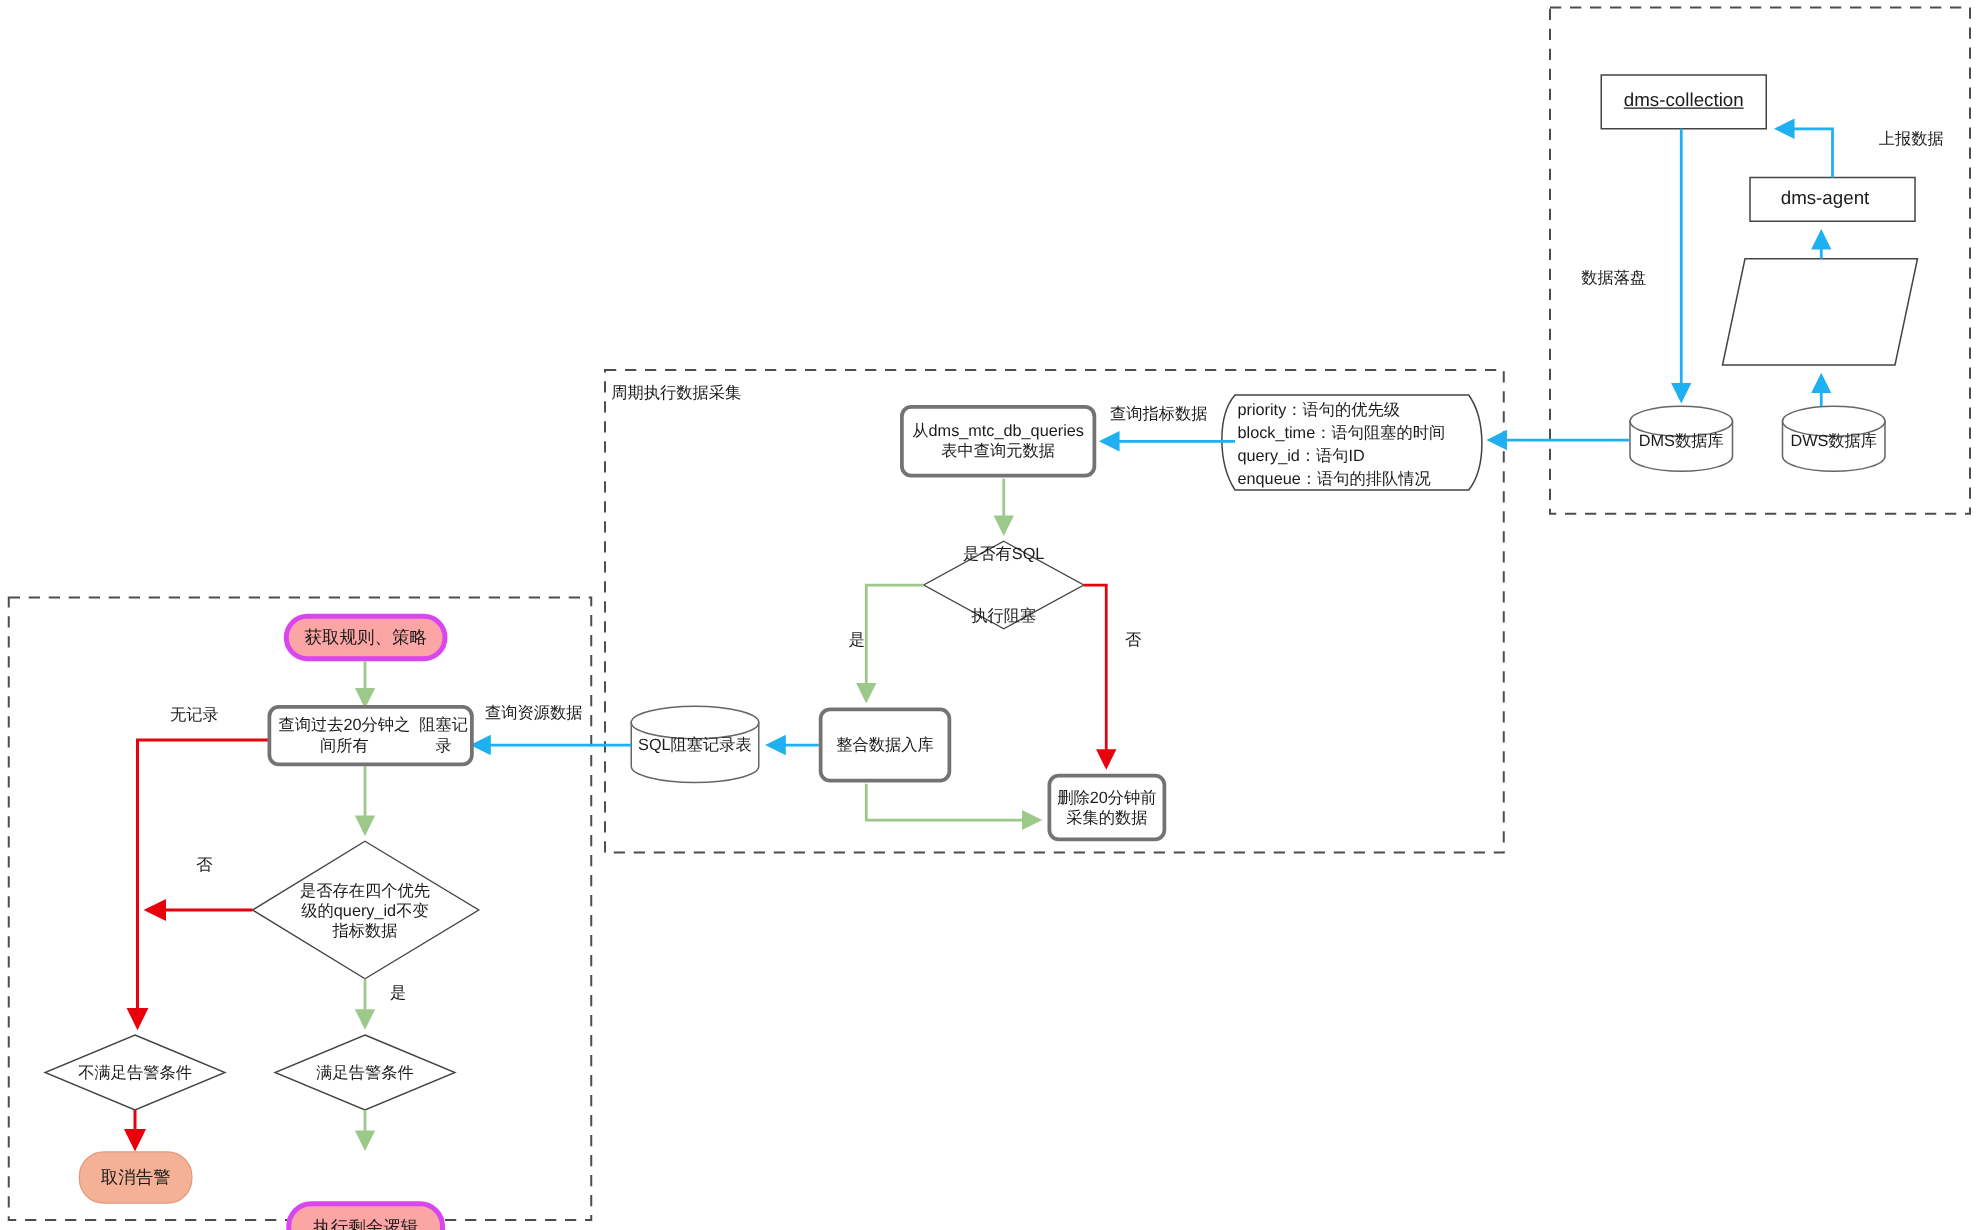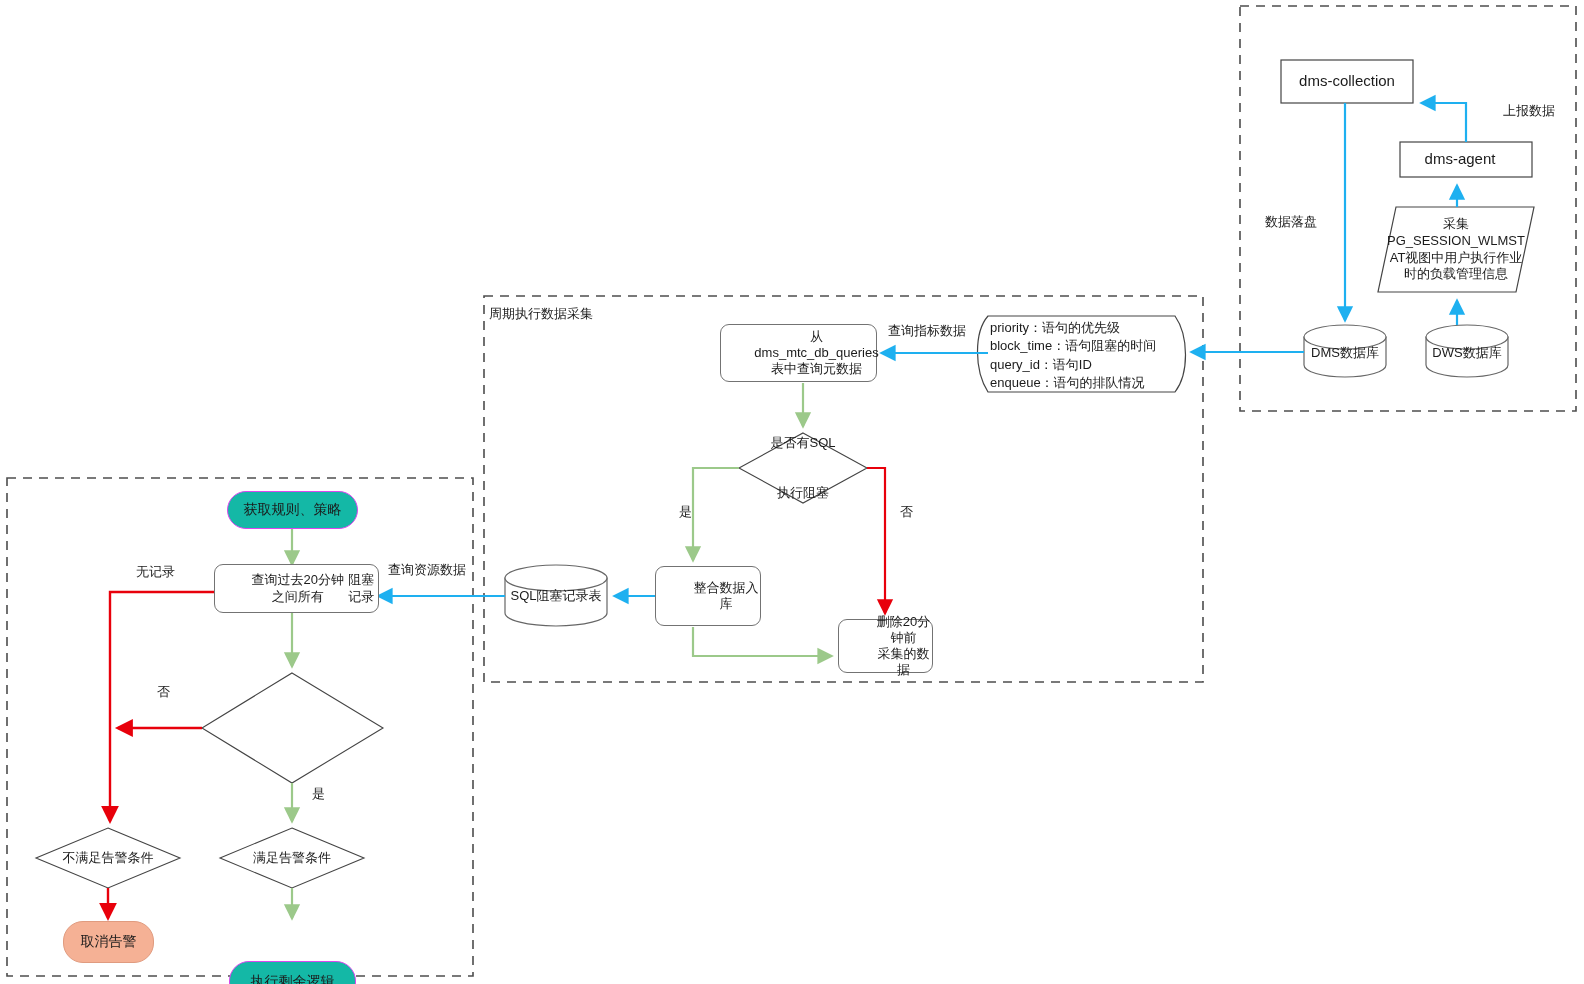--- a/index.html
+++ b/index.html
@@ -1,21 +1,21 @@
 <!DOCTYPE html>
 <html><head>
 <meta charset="utf-8">
 <style>
   html,body{margin:0;padding:0;background:#ffffff;}
   body{width:1584px;height:984px;font-family:"Liberation Sans","DejaVu Sans",sans-serif;}
   #stage{position:relative;width:1584px;height:984px;overflow:hidden;background:#fff;}
   svg.layer{position:absolute;left:0;top:0;width:1584px;height:984px;}
   .node{position:absolute;box-sizing:border-box;display:flex;align-items:center;justify-content:center;text-align:center;color:#1b1b1b;line-height:1.25;}
-  .rrect{border:1px solid #737373;background:#fff;border-radius:9px;padding-left:36px;}
-  .pill{border:1px solid #d946ef;border-radius:20px;background:#14b8a6;}
+  .rrect{border:3px solid #737373;background:#fff;border-radius:9px;}
+  .pill{border:4px solid #d946ef;border-radius:20px;background:#fca5a5;}
   .pill-red{border:1px solid #e09b7f;border-radius:20px;background:#f5b195;}
   .lbl{position:absolute;color:#1b1b1b;white-space:nowrap;}
   .panel-title{position:absolute;color:#1b1b1b;white-space:nowrap;}
   .diamond-text{position:absolute;display:flex;align-items:center;justify-content:center;text-align:center;color:#1b1b1b;line-height:1.22;pointer-events:none;}
   .cyl-text{position:absolute;display:flex;align-items:center;justify-content:center;text-align:center;color:#1b1b1b;}
   .para-text{position:absolute;display:flex;align-items:center;justify-content:center;text-align:center;color:#1b1b1b;line-height:1.3;}
   .doc-text{position:absolute;color:#1b1b1b;line-height:1.42;}
   .f13{font-size:13px;}
   .f14{font-size:14px;}
   .f15{font-size:15px;}
@@ -89,31 +89,25 @@
     <path d="M292,613 L292,666" fill="none" stroke="#9cc98a" stroke-width="2.2" marker-end="url(#ah-green)"></path>
     <path d="M215,592 L110,592 L110,821" fill="none" stroke="#e8000b" stroke-width="2.4" marker-end="url(#ah-red)"></path>
     <path d="M202,728 L118,728" fill="none" stroke="#e8000b" stroke-width="2.4" marker-end="url(#ah-red)"></path>
     <path d="M292,783 L292,821" fill="none" stroke="#9cc98a" stroke-width="2.2" marker-end="url(#ah-green)"></path>
     <path d="M108,888 L108,918" fill="none" stroke="#e8000b" stroke-width="2.4" marker-end="url(#ah-red)"></path>
     <path d="M292,888 L292,918" fill="none" stroke="#9cc98a" stroke-width="2.2" marker-end="url(#ah-green)"></path>
   </svg>
 
   <div class="panel-title f13" style="left:489px;top:305px;">周期执行数据采集</div>
 
-  <div class="node f15" style="left:1281px;top:60px;width:132px;height:43px;border:none;">
+  <div class="node f15" style="left:1281px;top:60px;width:132px;height:43px;border:none;text-decoration:underline;">
     <span>dms-collection</span>
   </div>
   <div class="node f15" style="left:1400px;top:142px;width:120px;height:35px;border:none;">
     <span>dms-agent</span>
-  </div>
-  <div class="para-text f13" style="left:1378px;top:207px;width:156px;height:85px;flex-direction:column;">
-    <span>采集</span>
-    <span>PG_SESSION_WLMST</span>
-    <span>AT视图中用户执行作业</span>
-    <span>时的负载管理信息</span>
   </div>
   <div class="cyl-text f13" style="left:1304px;top:336px;width:82px;height:34px;">
     <span>DMS数据库</span>
   </div>
   <div class="cyl-text f13" style="left:1426px;top:336px;width:82px;height:34px;">
     <span>DWS数据库</span>
   </div>
   <div class="lbl f13" style="left:1503px;top:102px;">上报数据</div>
   <div class="lbl f13" style="left:1265px;top:213px;">数据落盘</div>
 
@@ -153,20 +147,25 @@
 
   <div class="node pill f14" style="left:227px;top:491px;width:131px;height:38px;">
     <span>获取规则、策略</span>
   </div>
 
   <div class="node rrect f13" style="left:214px;top:564px;width:165px;height:49px;">
     <span>查询过去20分钟之间所有</span>
     <span>阻塞记录</span>
   </div>
 
+  <div class="diamond-text f13" style="left:216px;top:700px;width:152px;height:58px;flex-direction:column;">
+    <span>是否存在四个优先</span>
+    <span>级的query_id不变</span>
+    <span>指标数据</span>
+  </div>
 
   <div class="diamond-text f13" style="left:36px;top:845px;width:144px;height:26px;">
     <span>不满足告警条件</span>
   </div>
   <div class="diamond-text f13" style="left:220px;top:845px;width:144px;height:26px;">
     <span>满足告警条件</span>
   </div>
 
   <div class="node pill-red f14" style="left:63px;top:921px;width:91px;height:42px;">
     <span>取消告警</span>

